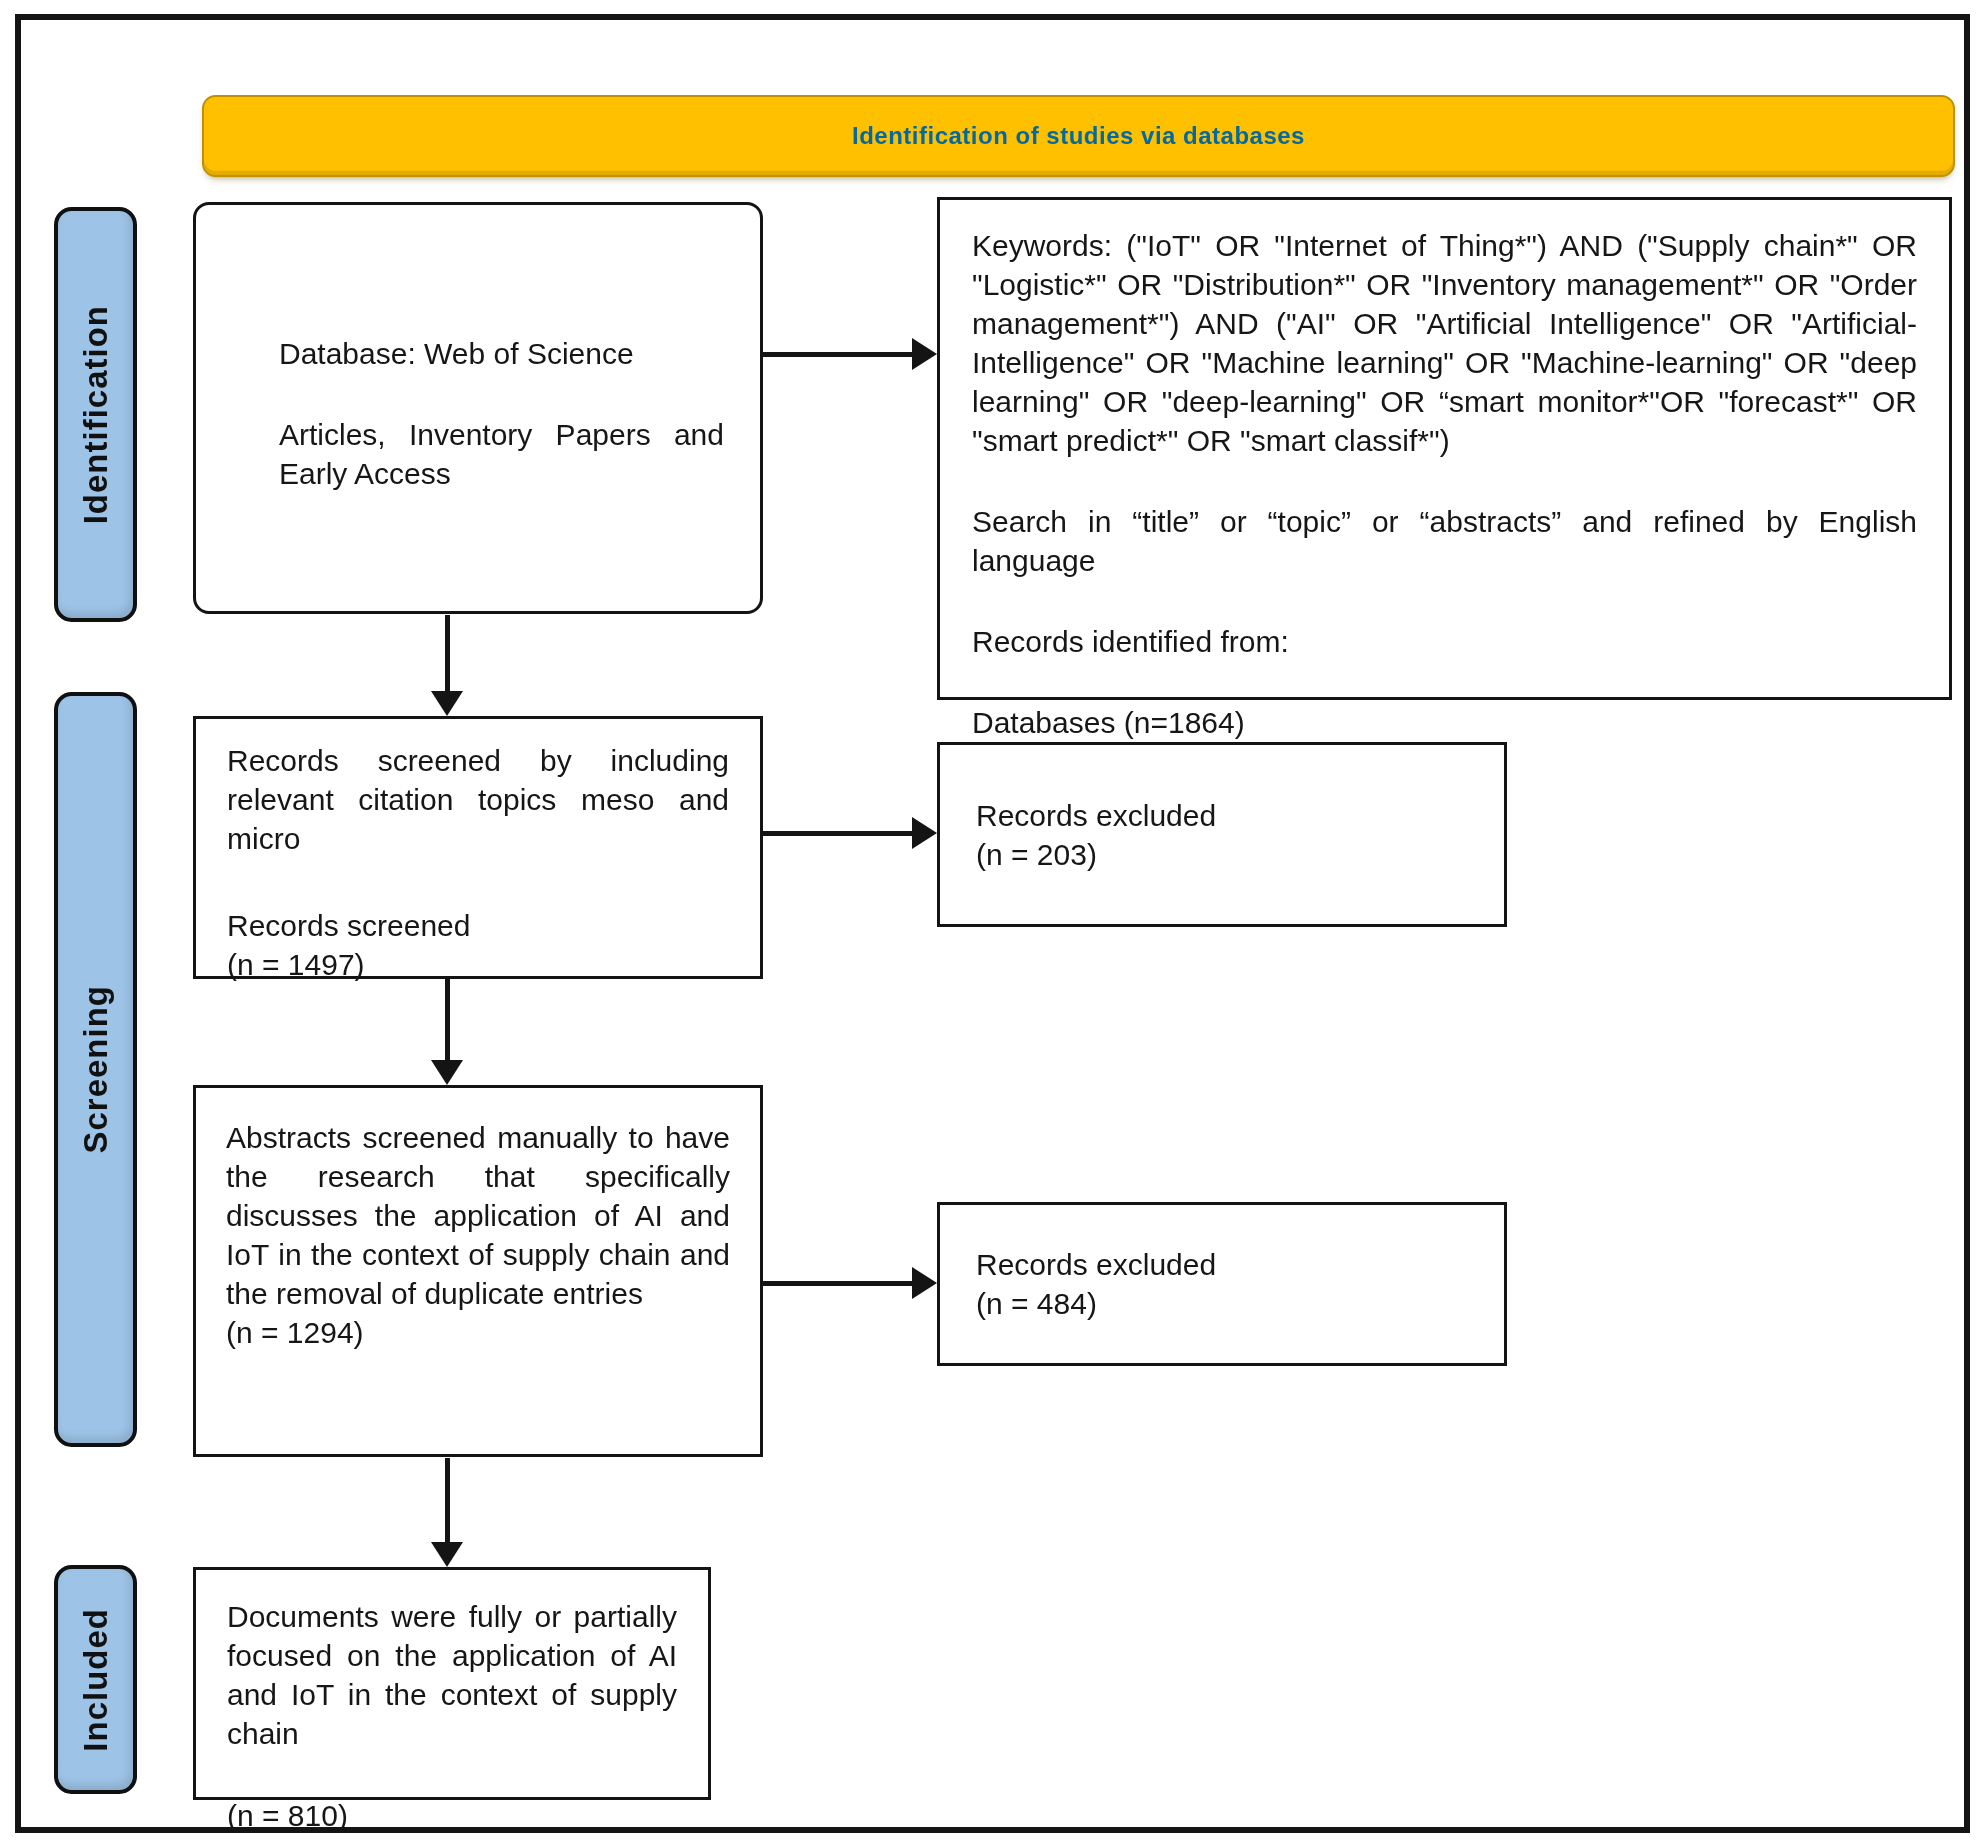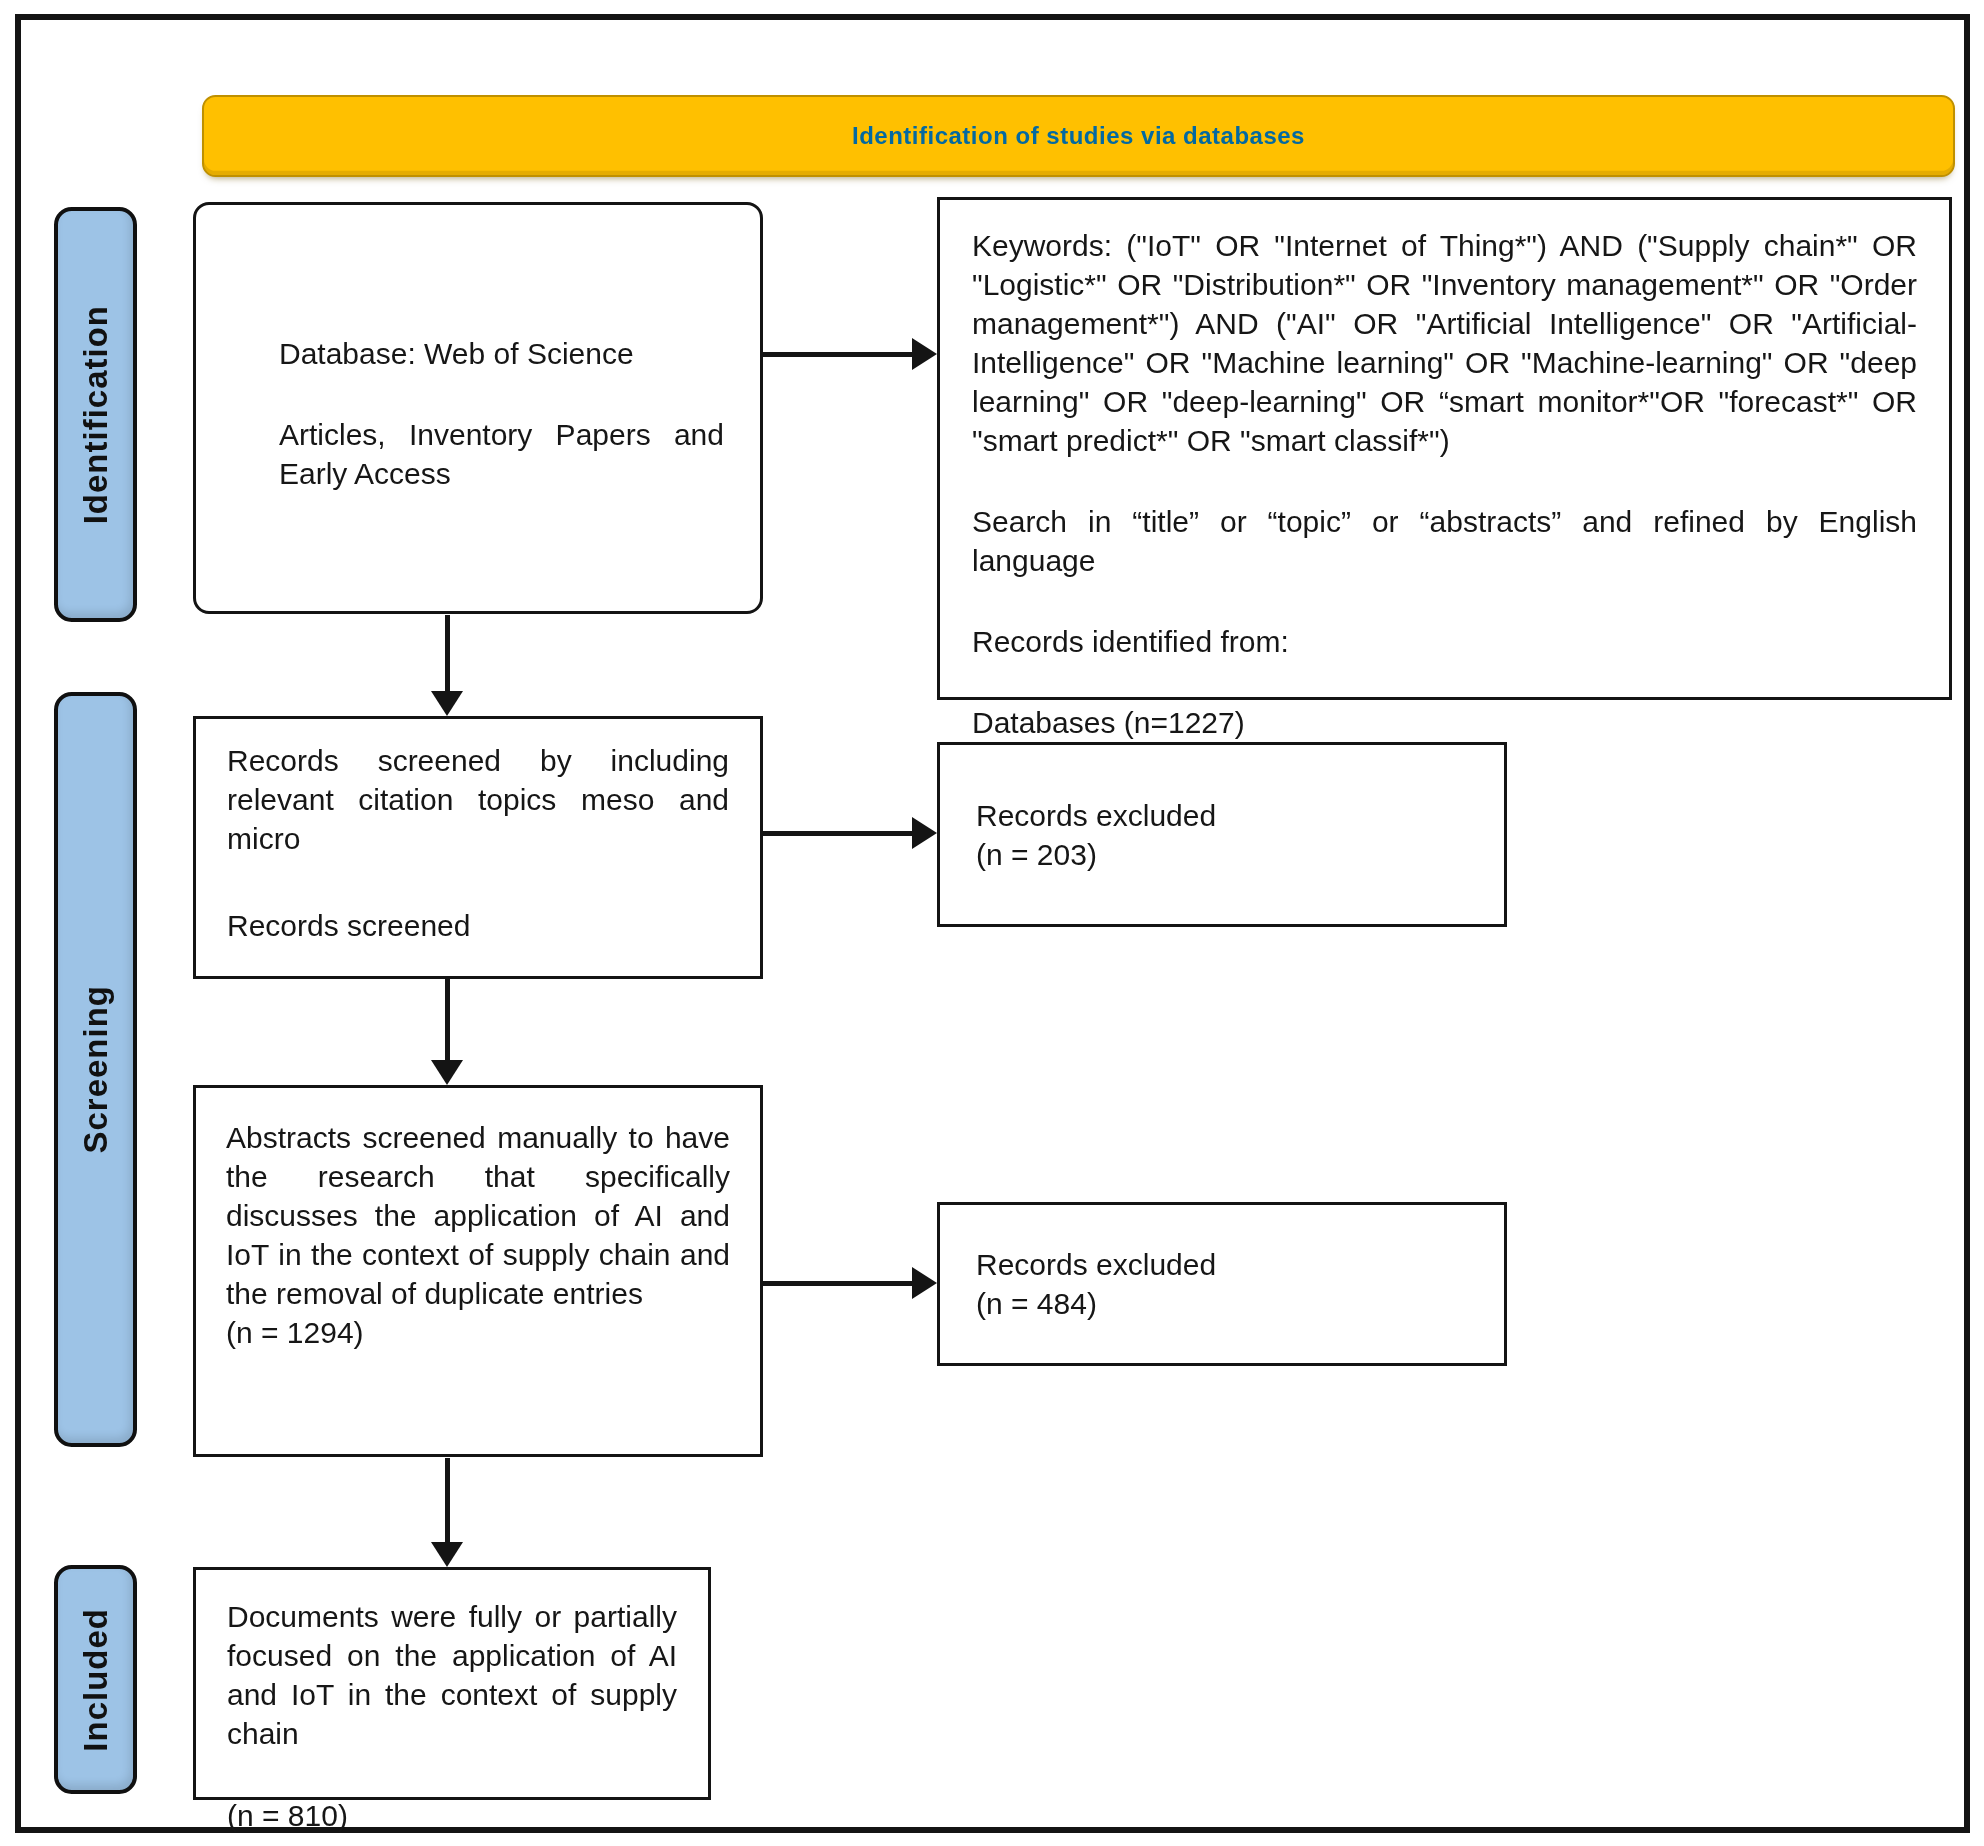--- a/index.html
+++ b/index.html
@@ -146,26 +146,27 @@
 
   <div class="node box-database">
     <p>Database: Web of Science</p>
     <p class="just">Articles, Inventory Papers and Early Access</p>
   </div>
 
   <div class="node box-keywords">
     <p class="just">Keywords: ("IoT" OR "Internet of Thing*") AND ("Supply chain*" OR "Logistic*" OR "Distribution*" OR "Inventory management*" OR "Order management*") AND ("AI" OR "Artificial Intelligence" OR "Artificial-Intelligence" OR "Machine learning" OR "Machine-learning" OR "deep learning" OR "deep-learning" OR “smart monitor*"OR "forecast*" OR "smart predict*" OR "smart classif*")</p>
     <p class="just">Search in “title” or “topic” or “abstracts” and refined by English language</p>
     <p>Records identified from:</p>
-    <p>Databases (n=1227)</p>
+    <p>Databases (n=1864)</p>
   </div>
 
   <div class="node box-screened">
     <p class="just">Records screened by including relevant citation topics meso and micro</p>
     <p class="gap">Records screened</p>
+    <p>(n = 1497)</p>
   </div>
 
   <div class="node box-excluded-1">
     <p>Records excluded</p>
     <p>(n = 203)</p>
   </div>
 
   <div class="node box-abstracts">
     <p class="just">Abstracts screened manually to have the research that specifically discusses the application of AI and IoT in the context of supply chain and the removal of duplicate entries</p>
     <p class="gap">(n = 1294)</p>

